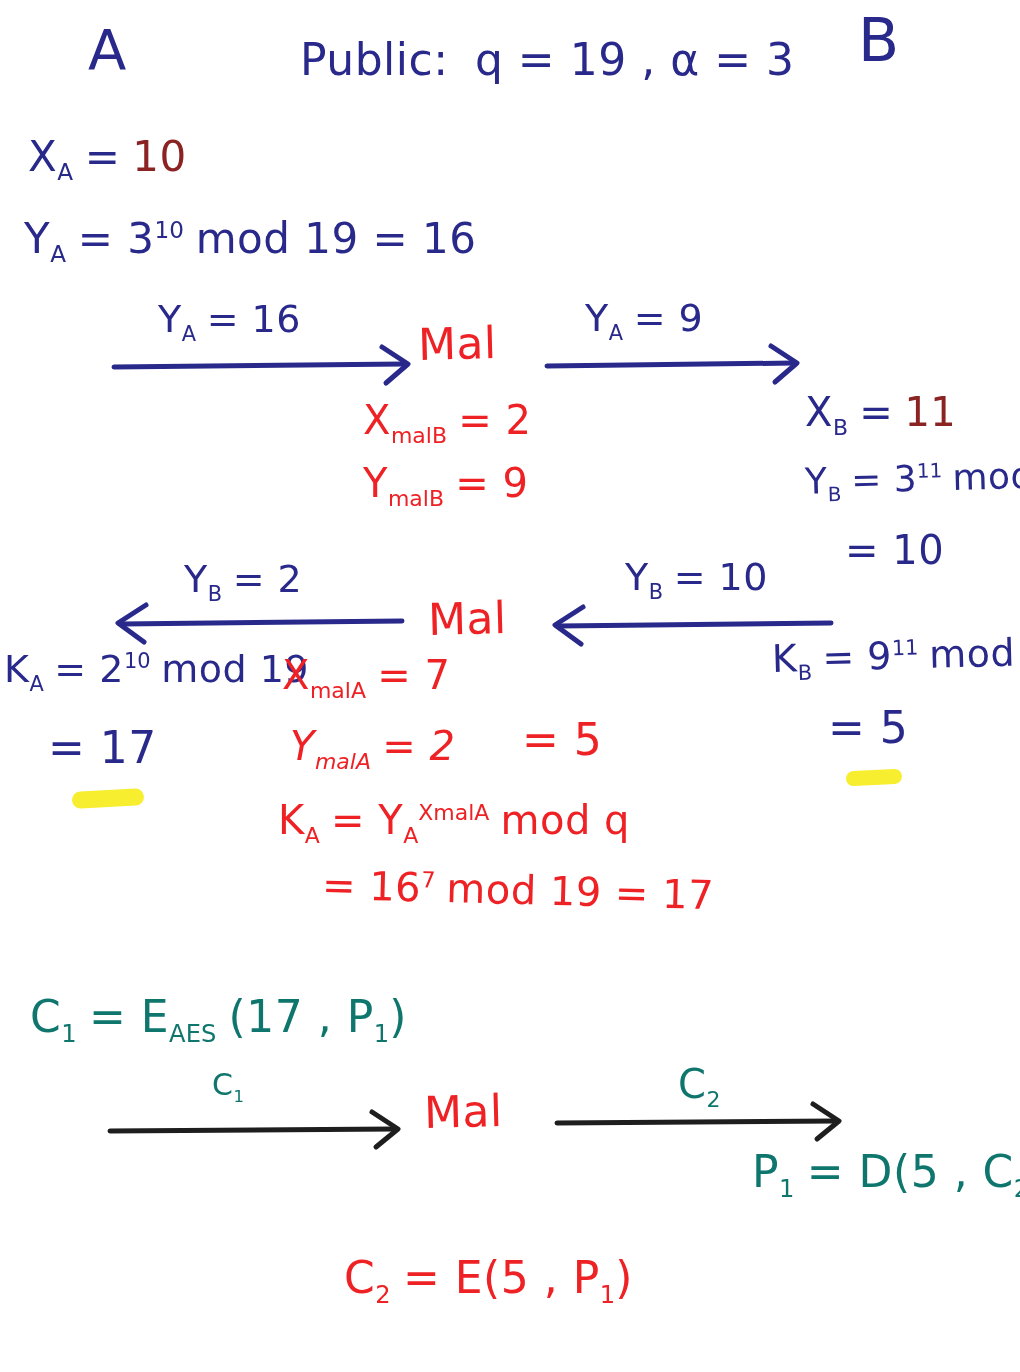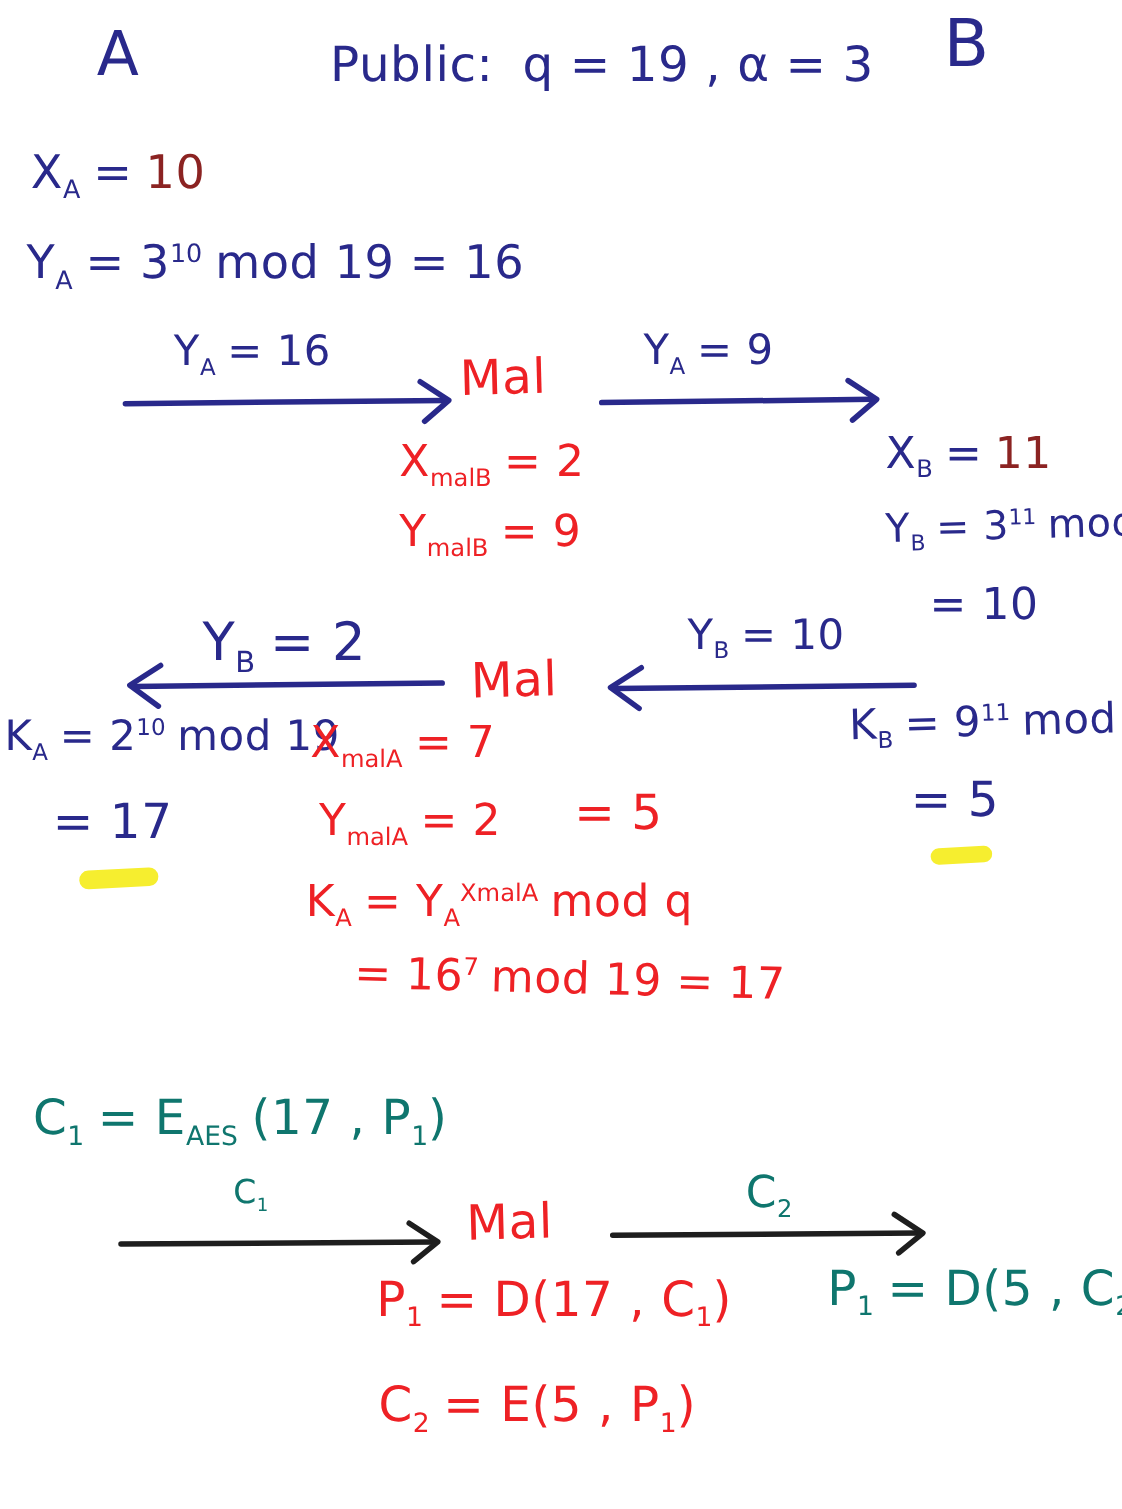--- a/index.html
+++ b/index.html
@@ -75,21 +75,21 @@
   <div class="line blue" style="left:805px;top:392px;font-size:40px;">
     <span>X</span><sub>B</sub><span class="sp">=</span><span class="sp maroon">11</span>
   </div>
   <div class="line blue r-1" style="left:805px;top:460px;font-size:36px;">
     <span>Y</span><sub>B</sub><span class="sp">= 3</span><sup>11</sup><span class="sp">mod 19</span>
   </div>
   <div class="line blue" style="left:845px;top:530px;font-size:40px;">
     <span>= 10</span>
   </div>
 
-  <div class="line blue" style="left:184px;top:560px;font-size:48px;">
+  <div class="line blue" style="left:184px;top:560px;font-size:38px;">
     <span>Y</span><sub>B</sub><span class="sp">= 2</span>
   </div>
   <svg class="arrow" style="left:106px;top:601px;" width="300" height="44" viewBox="0 0 300 44">
     <line class="ink stroke-blue" x1="16" y1="23" x2="296" y2="20"></line>
     <polyline class="ink stroke-blue" points="40,4 12,22 38,41"></polyline>
   </svg>
   <div class="line red r-1" style="left:428px;top:597px;font-size:44px;">
     <span>Mal</span>
   </div>
 
@@ -105,21 +105,21 @@
     <span>K</span><sub>A</sub><span class="sp">= 2</span><sup>10</sup><span class="sp">mod 19</span>
   </div>
   <div class="line blue" style="left:48px;top:726px;font-size:44px;">
     <span>= 17</span>
   </div>
   <div class="hl r-2" style="left:72px;top:790px;width:72px;height:17px;"></div>
 
   <div class="line red" style="left:282px;top:655px;font-size:40px;">
     <span>X</span><sub>malA</sub><span class="sp">= 7</span>
   </div>
-  <div class="line red" style="left:290px;top:726px;font-size:40px;">
+  <div class="line red" style="left:290px;top:726px;font-size:40px;font-style:italic;">
     <span>Y</span><sub>malA</sub><span class="sp">= 2</span>
   </div>
 
   <div class="line red" style="left:522px;top:718px;font-size:44px;">
     <span>= 5</span>
   </div>
 
   <div class="line blue r-1" style="left:772px;top:636px;font-size:38px;">
     <span>K</span><sub>B</sub><span class="sp">= 9</span><sup>11</sup><span class="sp">mod 19</span>
   </div>
@@ -150,23 +150,20 @@
     <span>Mal</span>
   </div>
   <div class="line black" style="left:678px;top:1064px;font-size:40px;">
     <span>C</span><sub>2</sub>
   </div>
   <svg class="arrow" style="left:553px;top:1098px;" width="300" height="44" viewBox="0 0 300 44">
     <line class="ink stroke-black" x1="4" y1="25" x2="282" y2="23"></line>
     <polyline class="ink stroke-black" points="260,6 286,23 264,41"></polyline>
   </svg>
 
-  <div class="line red" style="left:342px;top:1160px;font-size:44px;">
-    <span>P</span><sub>1</sub><span class="sp">= D(17 , C</span><sub>1</sub><span>)</span>
-  </div>
   <div class="line black" style="left:752px;top:1150px;font-size:44px;">
     <span>P</span><sub>1</sub><span class="sp">= D(5 , C</span><sub>2</sub>
   </div>
   <div class="line red" style="left:344px;top:1256px;font-size:44px;">
     <span>C</span><sub>2</sub><span class="sp">= E(5 , P</span><sub>1</sub><span>)</span>
   </div>
 
 </div>
 
 </body></html>

